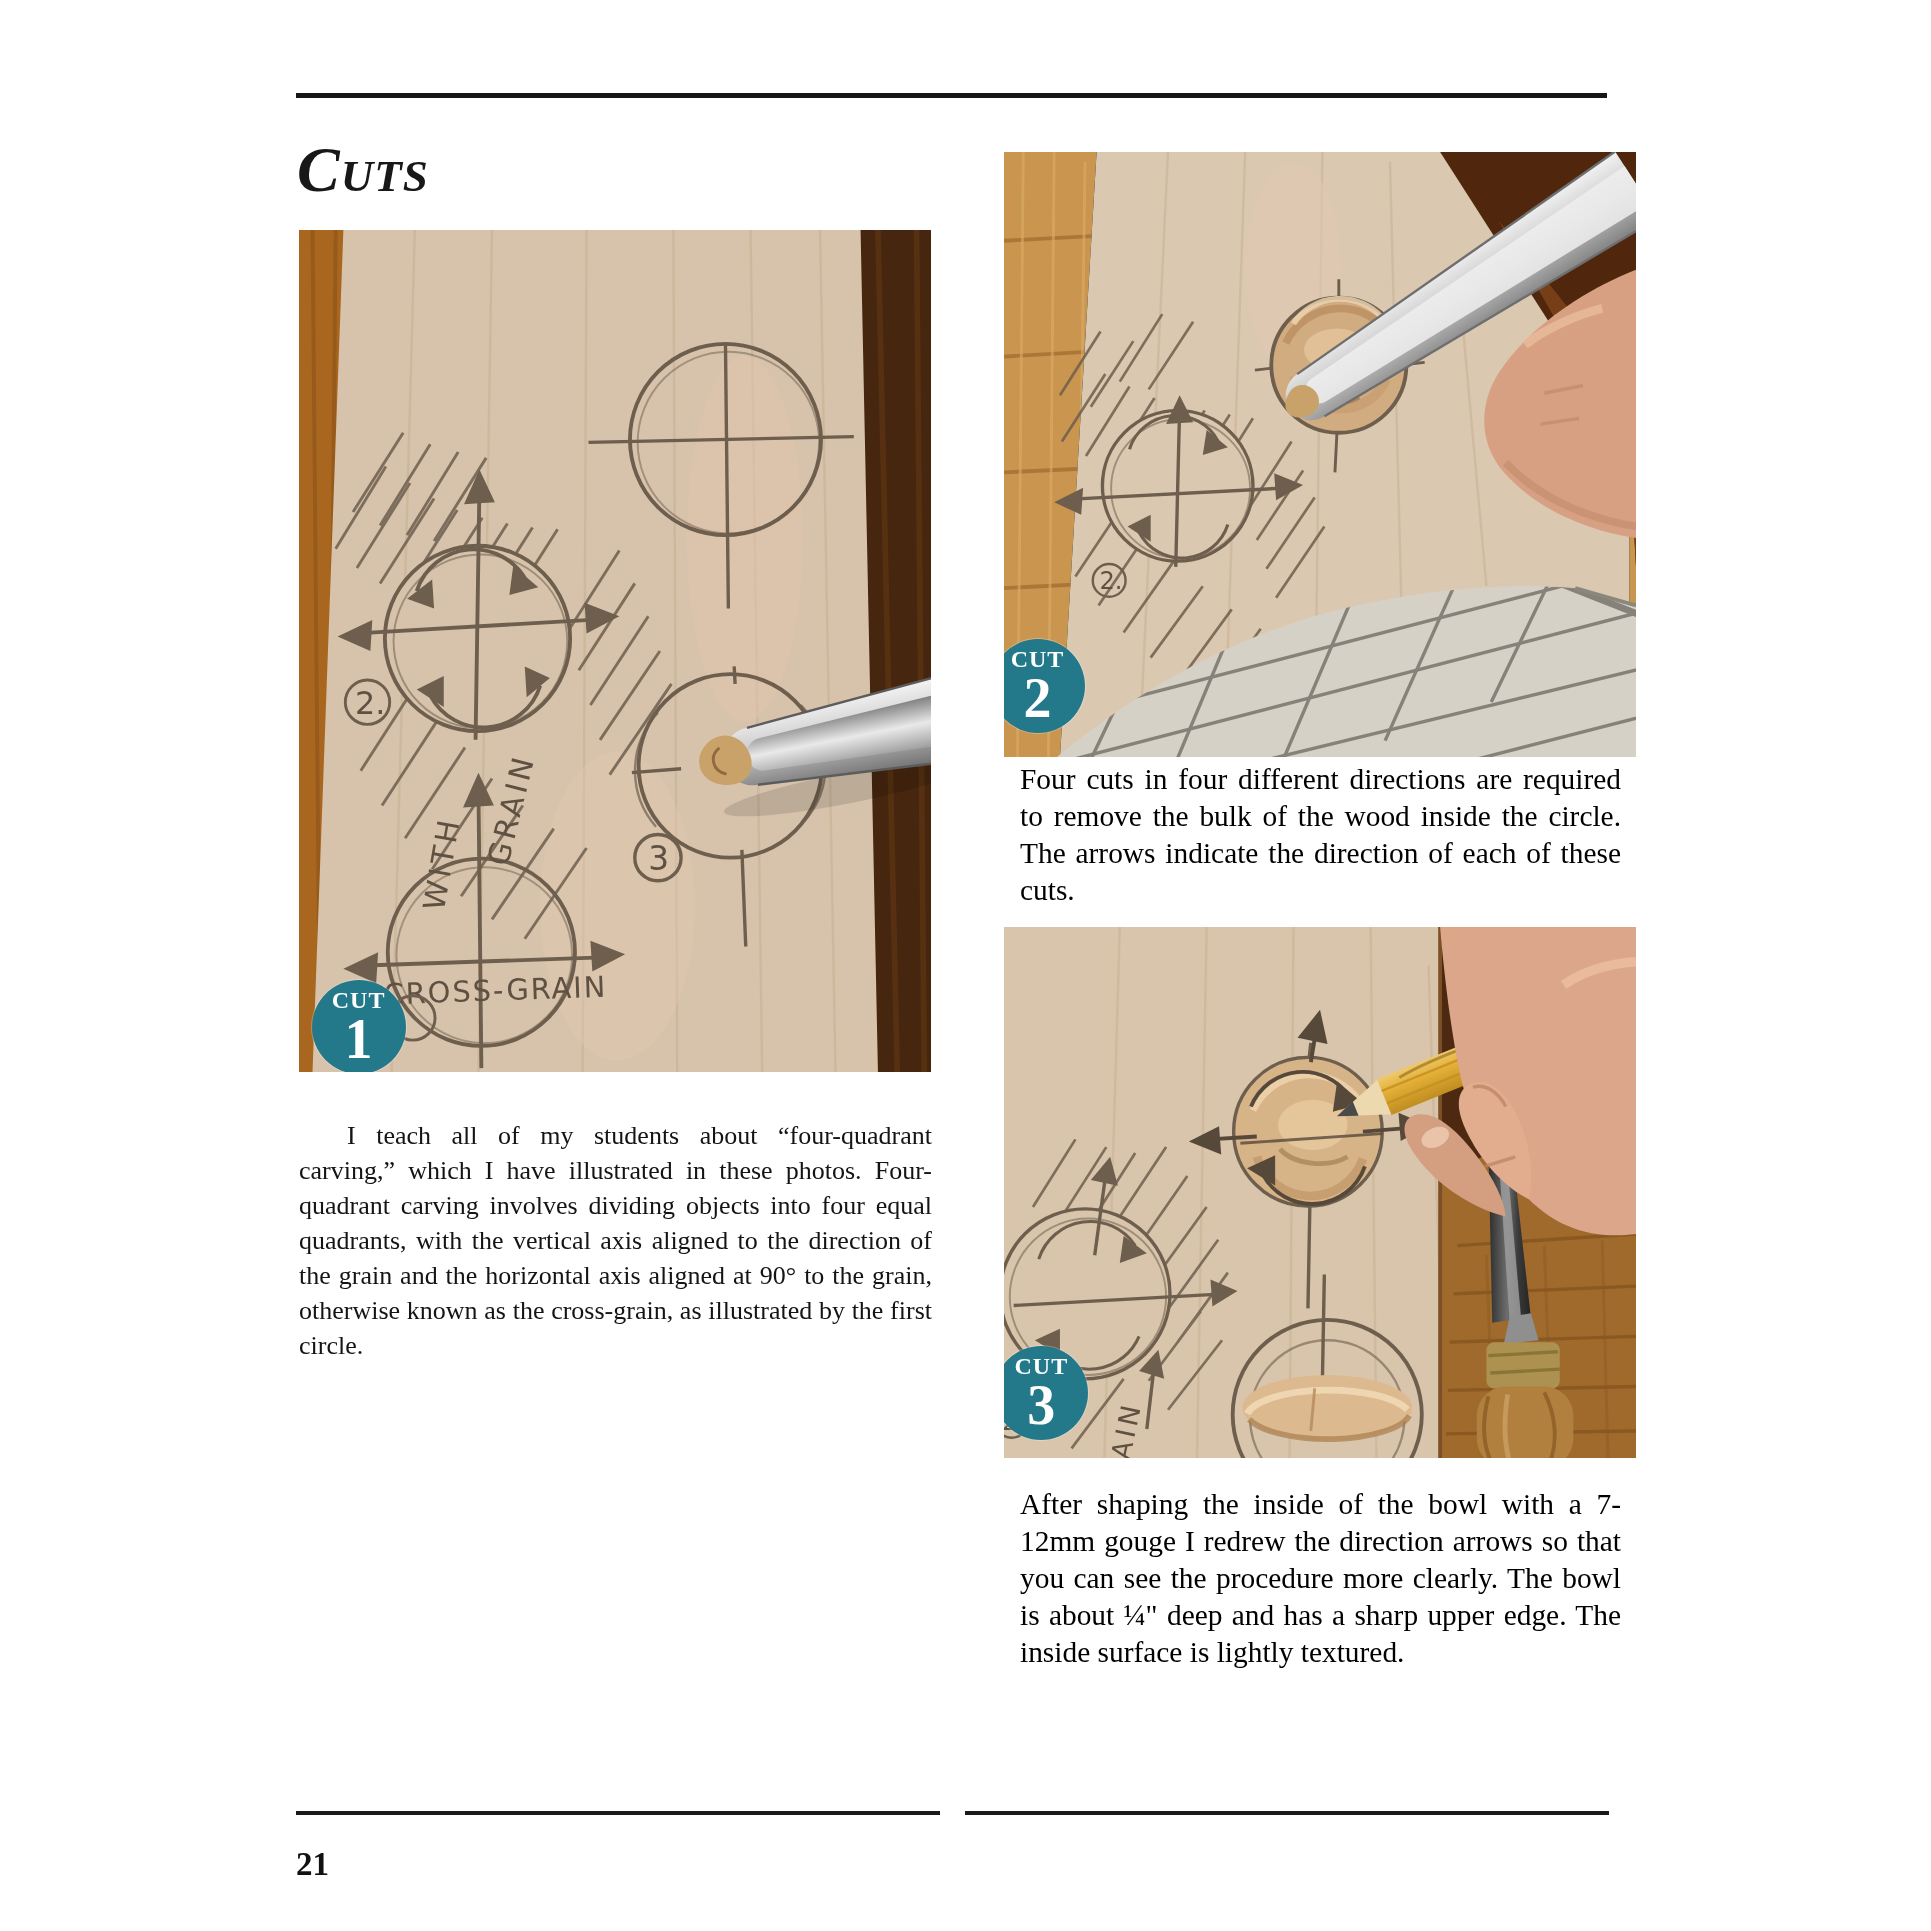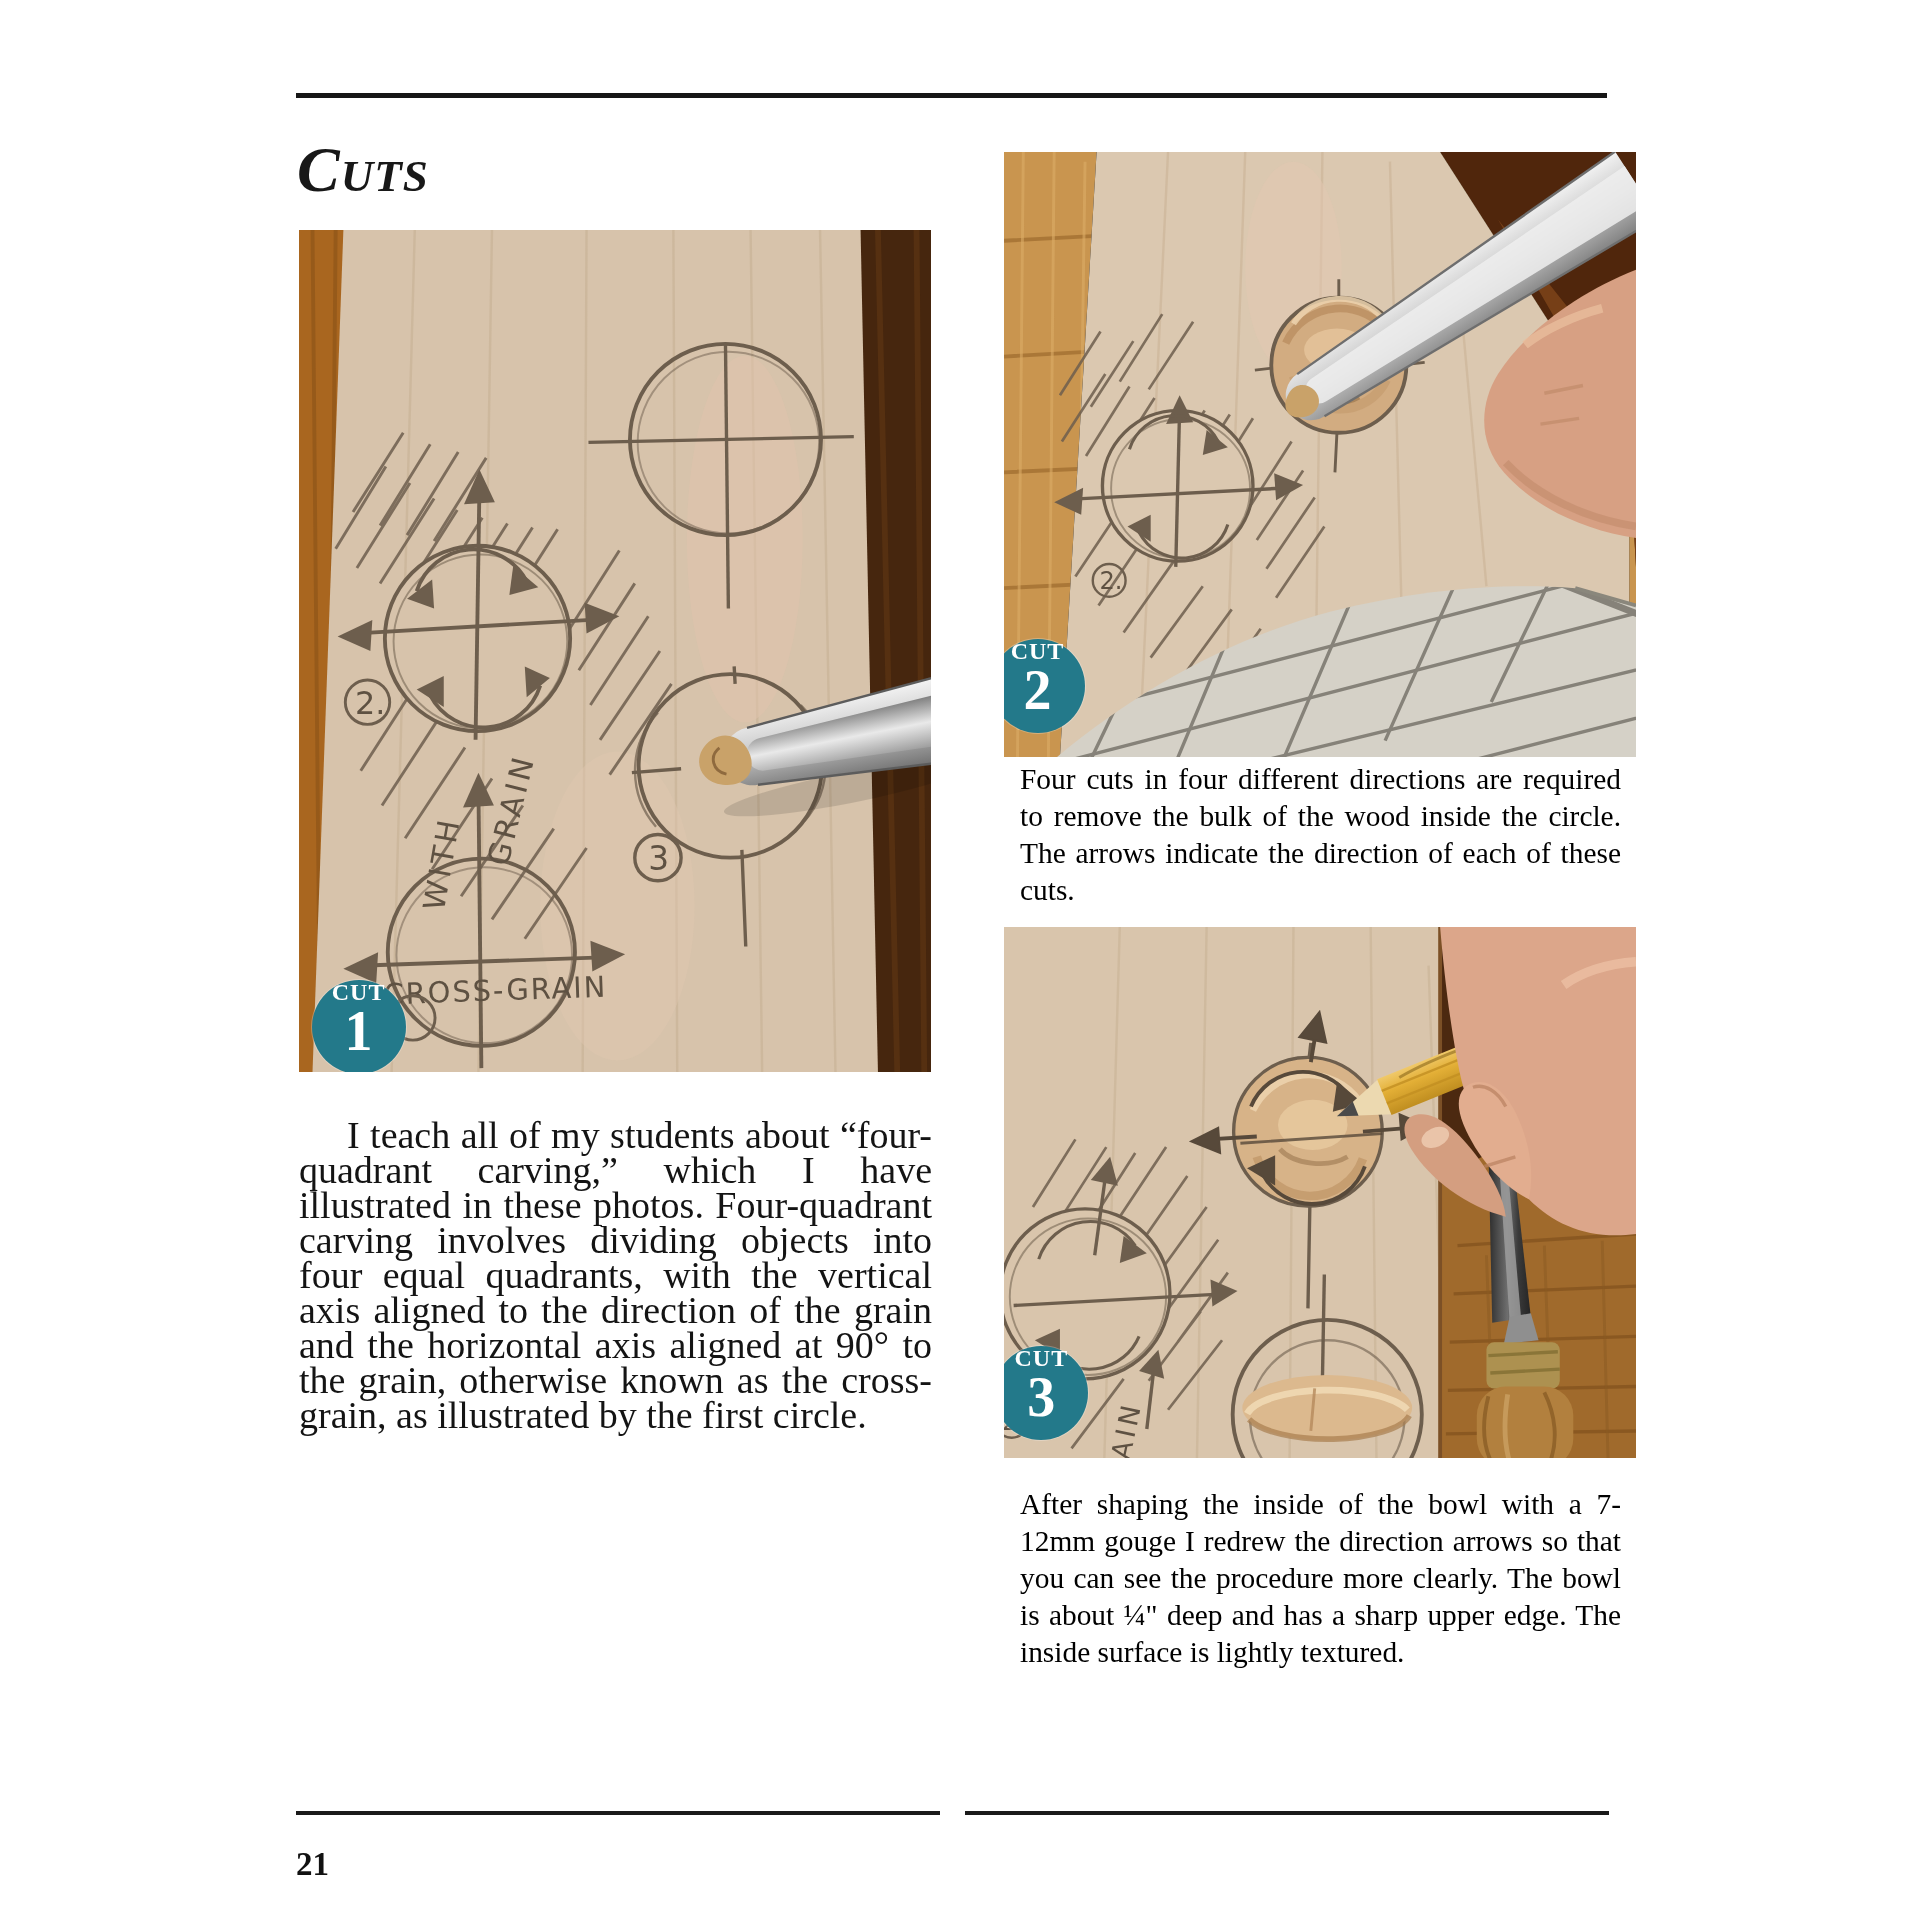--- a/index.html
+++ b/index.html
@@ -17,29 +17,29 @@
     font-size:64px; font-weight:bold; letter-spacing:1px;
     font-variant:small-caps; color:#181818;font-style:italic;
   }
 
   .figure { position:absolute; overflow:hidden; background:#cbb79d; }
   .figure svg { display:block; width:100%; height:100%; }
 
   .badge {
     position:absolute; width:94px; height:94px; border-radius:50%;
     background:#23798a; color:#fff; text-align:center;
-    display:flex; flex-direction:column; align-items:center; 
+    display:flex; flex-direction:column; align-items:center; justify-content:center;
     box-shadow:0 0 0 1px rgba(255,255,255,.25);
   }
   .badge .badge-cut { font-size:24px; font-weight:bold; letter-spacing:1px; line-height:1.05; }
   .badge .badge-num { font-size:56px; font-weight:bold; line-height:0.95; }
 
   .bodytext { left:299px; top:1118px; width:633px; }
   .bodytext p {
-    margin:0; font-size:38px; line-height:35px;
+    margin:0; font-size:26px; line-height:35px;
     text-align:justify; text-indent:48px; color:#141414;
   }
 
   .caption { width:633px; }
   .caption p {
     margin:16px; font-size:29.4px; line-height:37px;
     text-align:justify; color:#000000;
   }
 
   .footer {

